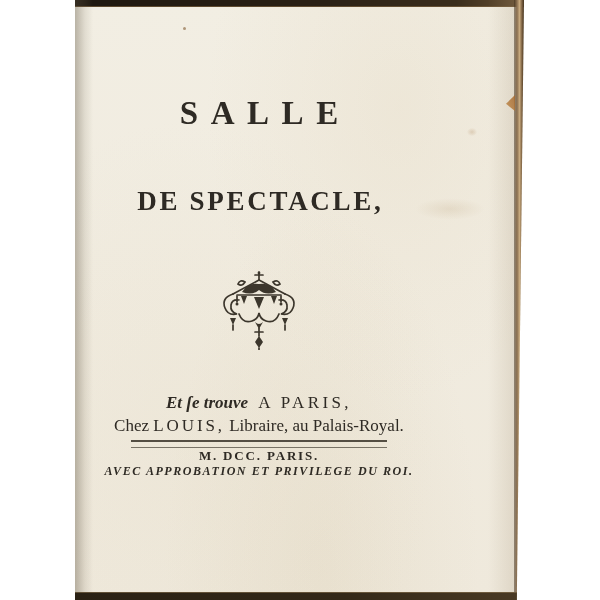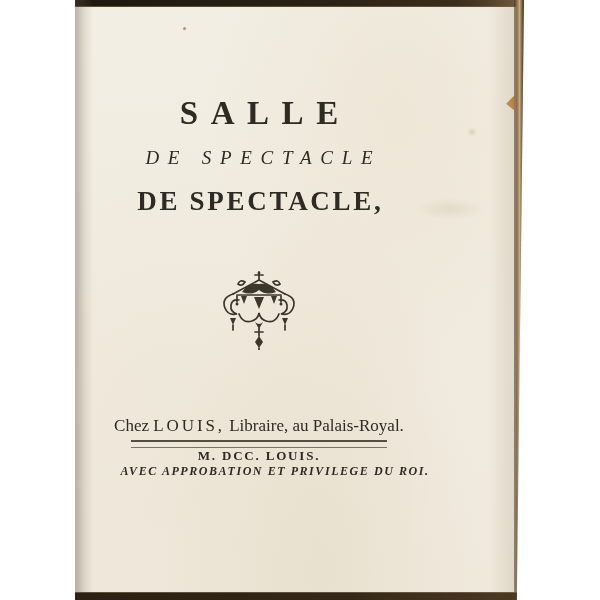--- a/index.html
+++ b/index.html
@@ -61,21 +61,21 @@
   .t-imprint2 .caps{letter-spacing:.20em;margin-left:6px;}
   .t-imprint3{top:400px;font-size:17px;}
   .t-imprint3 .spaced{letter-spacing:.17em;}
   .rule{
     position:absolute;top:424px;left:50%;transform:translateX(-50%);
     width:256px;height:5px;
     border-top:2px solid rgba(58,52,42,.85);
     border-bottom:1px solid rgba(58,52,42,.65);
   }
   .t-date{top:432px;font-size:13px;font-weight:700;letter-spacing:.14em;}
-  .t-privilege{top:448px;font-size:12px;font-style:italic;font-weight:600;letter-spacing:.13em;padding-left:16px;}
+  .t-privilege{top:448px;font-size:12px;font-style:italic;font-weight:600;letter-spacing:.13em;}
   .stain{position:absolute;pointer-events:none;}
   .stain-corner{
     right:9px;top:95px;width:9px;height:16px;
     background:linear-gradient(250deg,#a4682f,#c08a4a);
     clip-path:polygon(100% 0,100% 100%,0 55%);
     opacity:.85;
   }
   .stain-smudge{
     left:340px;top:198px;width:70px;height:22px;border-radius:50%;
     background:radial-gradient(ellipse,rgba(178,150,108,.18),transparent 70%);
@@ -104,21 +104,20 @@
 
   <div class="stain stain-corner"></div>
   <div class="stain stain-smudge"></div>
   <div class="stain stain-speck"></div>
   <div class="stain stain-fox"></div>
 
   <div class="text-layer">
 
     <div class="tline t-salle">SALLE</div>
 
-    <div class="tline t-spectacle">DE SPECTACLE</div>
 
     <div class="tline t-bordeaux">DE SPECTACLE,</div>
 
 
     <div class="ornament-wrap">
       <svg width="86" height="80" viewBox="0 0 86 80" aria-hidden="true">
 
         <path class="s" d="M43 2 v8 M39 5 h8"></path>
         <circle class="f" cx="43" cy="3" r="1.4"></circle>
 
@@ -146,27 +145,31 @@
 
         <path class="f" d="M39 52 q4 4 8 0 l-4 7z"></path>
 
         <path class="s" d="M43 58 v8 M39 62 h8"></path>
         <path class="f" d="M43 66 l4 6 l-4 6 l-4 -6z"></path>
         <path class="s" d="M43 78 v1.5"></path>
       </svg>
     </div>
 
 
+    <div class="tline t-imprint2">
+      <span class="it">Et ſe trouve</span>
+      <span class="caps">A PARIS,</span>
+    </div>
 
     <div class="tline t-imprint3">
       <span>Chez</span>
       <span class="spaced">LOUIS,</span>
       <span>Libraire, au Palais-Royal.</span>
     </div>
 
     <div class="rule"></div>
 
-    <div class="tline t-date">M. DCC. LOUIS.</div>
+    <div class="tline t-date">M. DCC. PARIS.</div>
 
     <div class="tline t-privilege">AVEC APPROBATION ET PRIVILEGE DU ROI.</div>
 
   </div>
 </div>
 
 </body></html>

